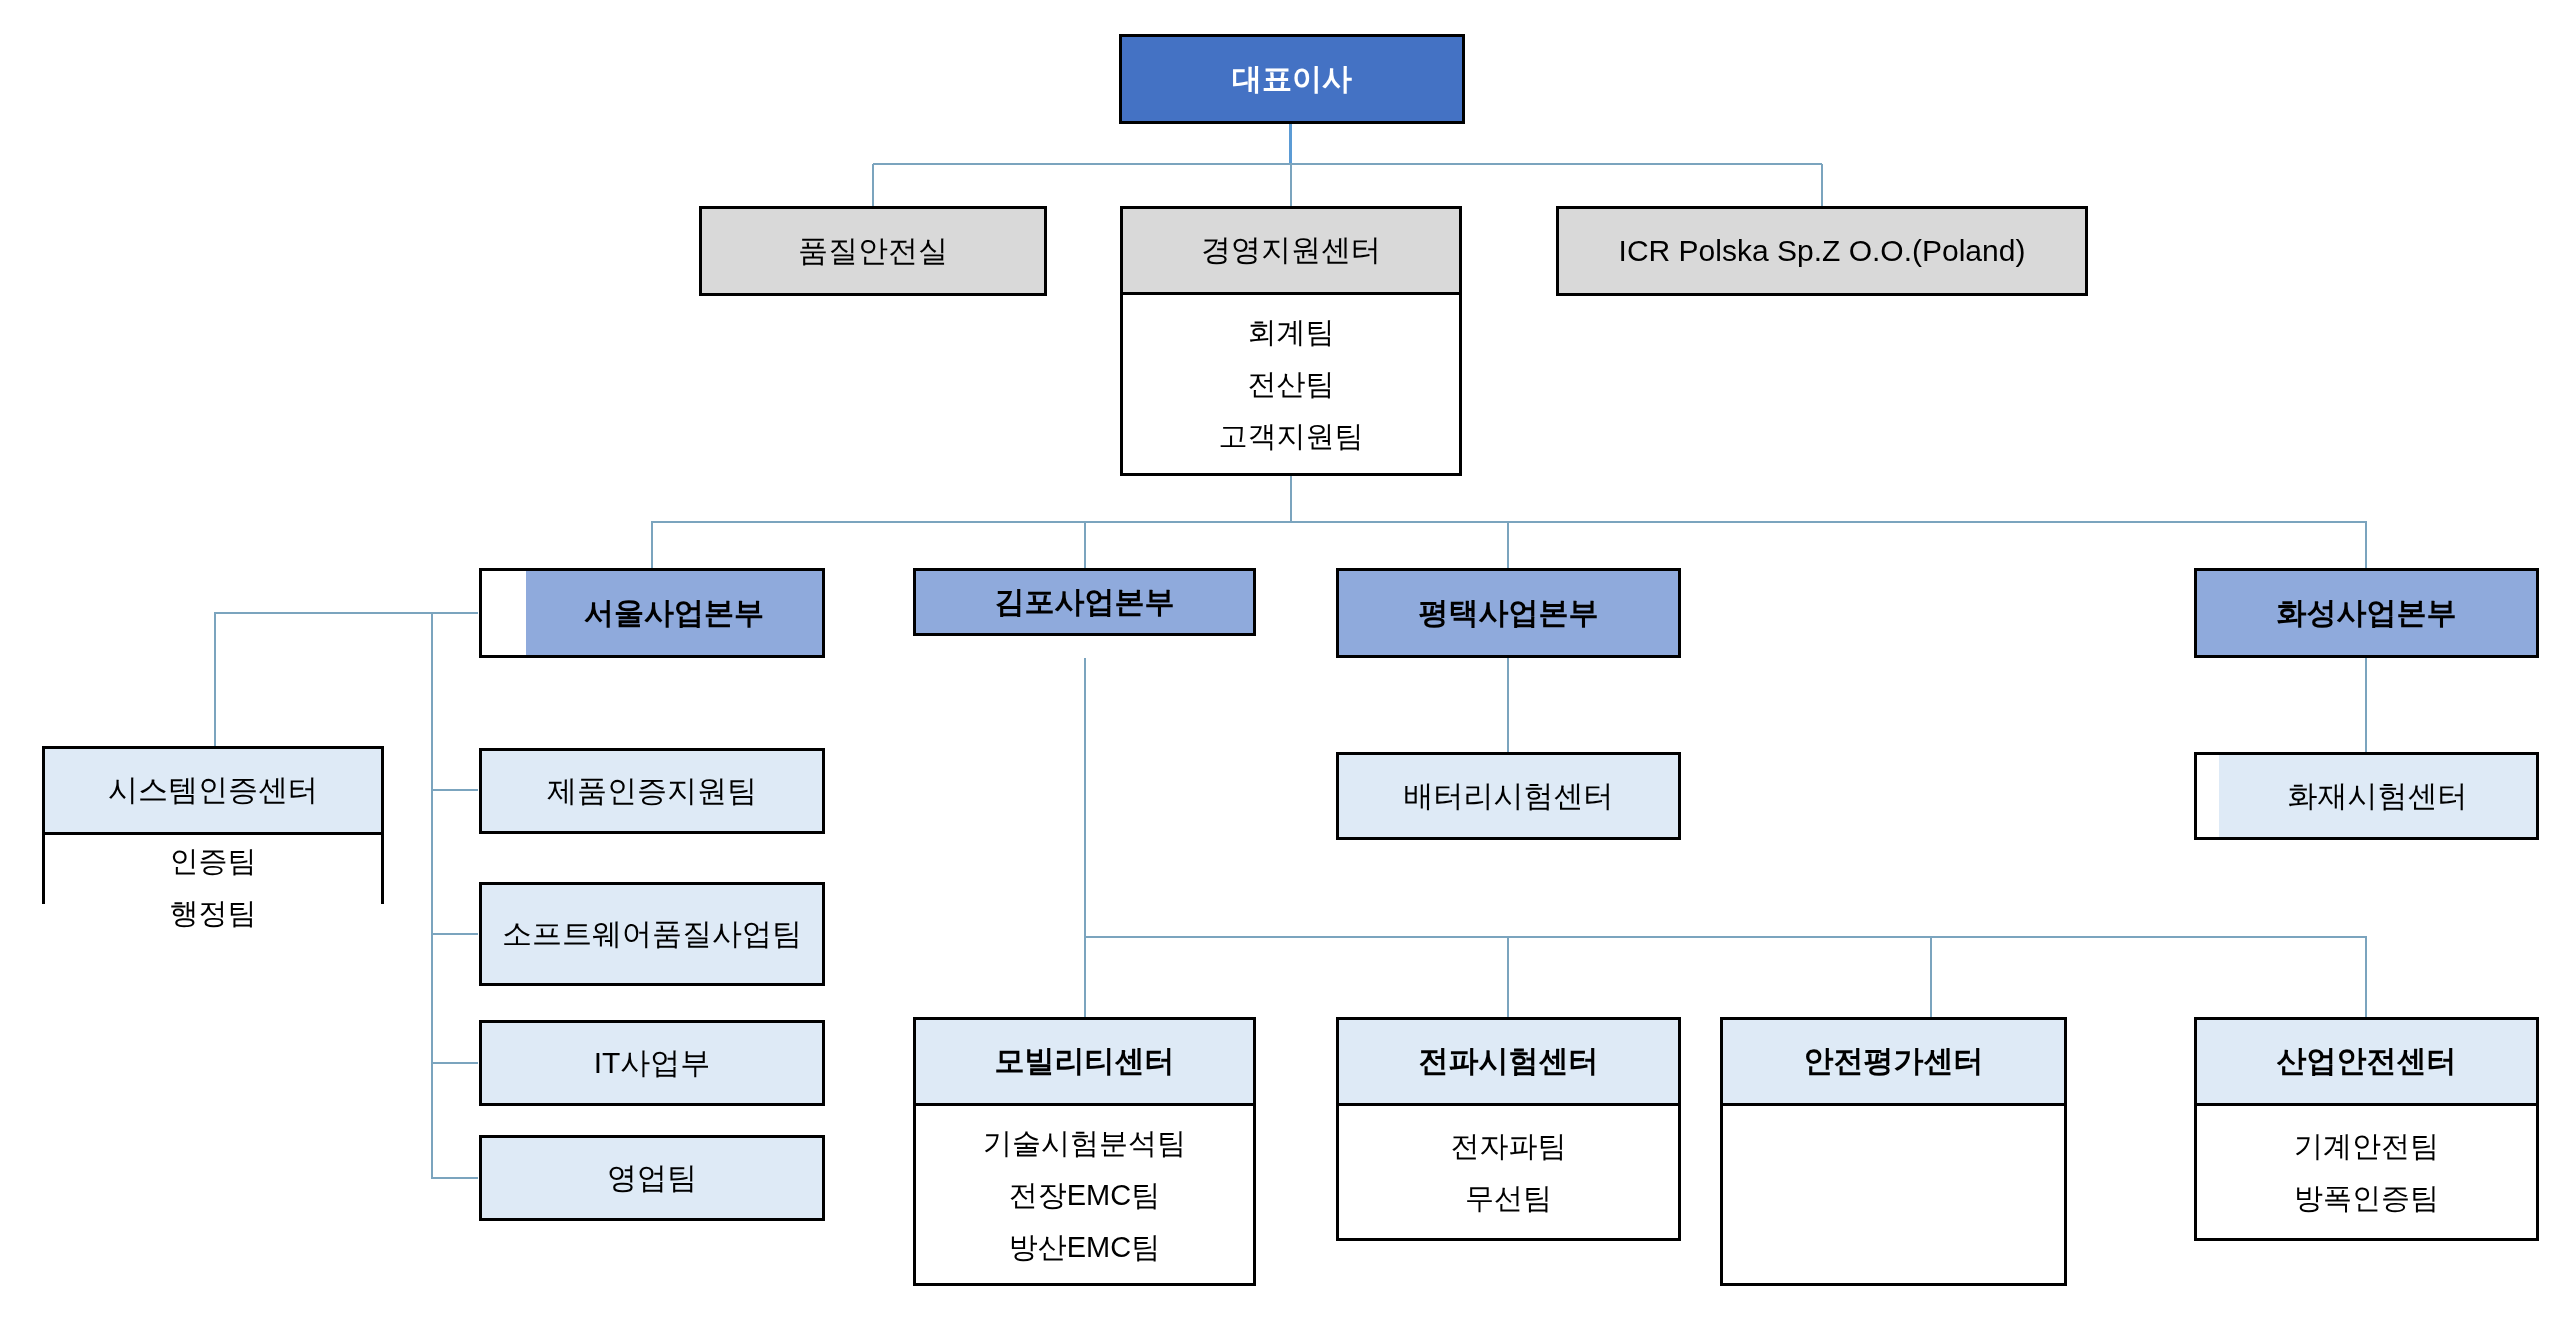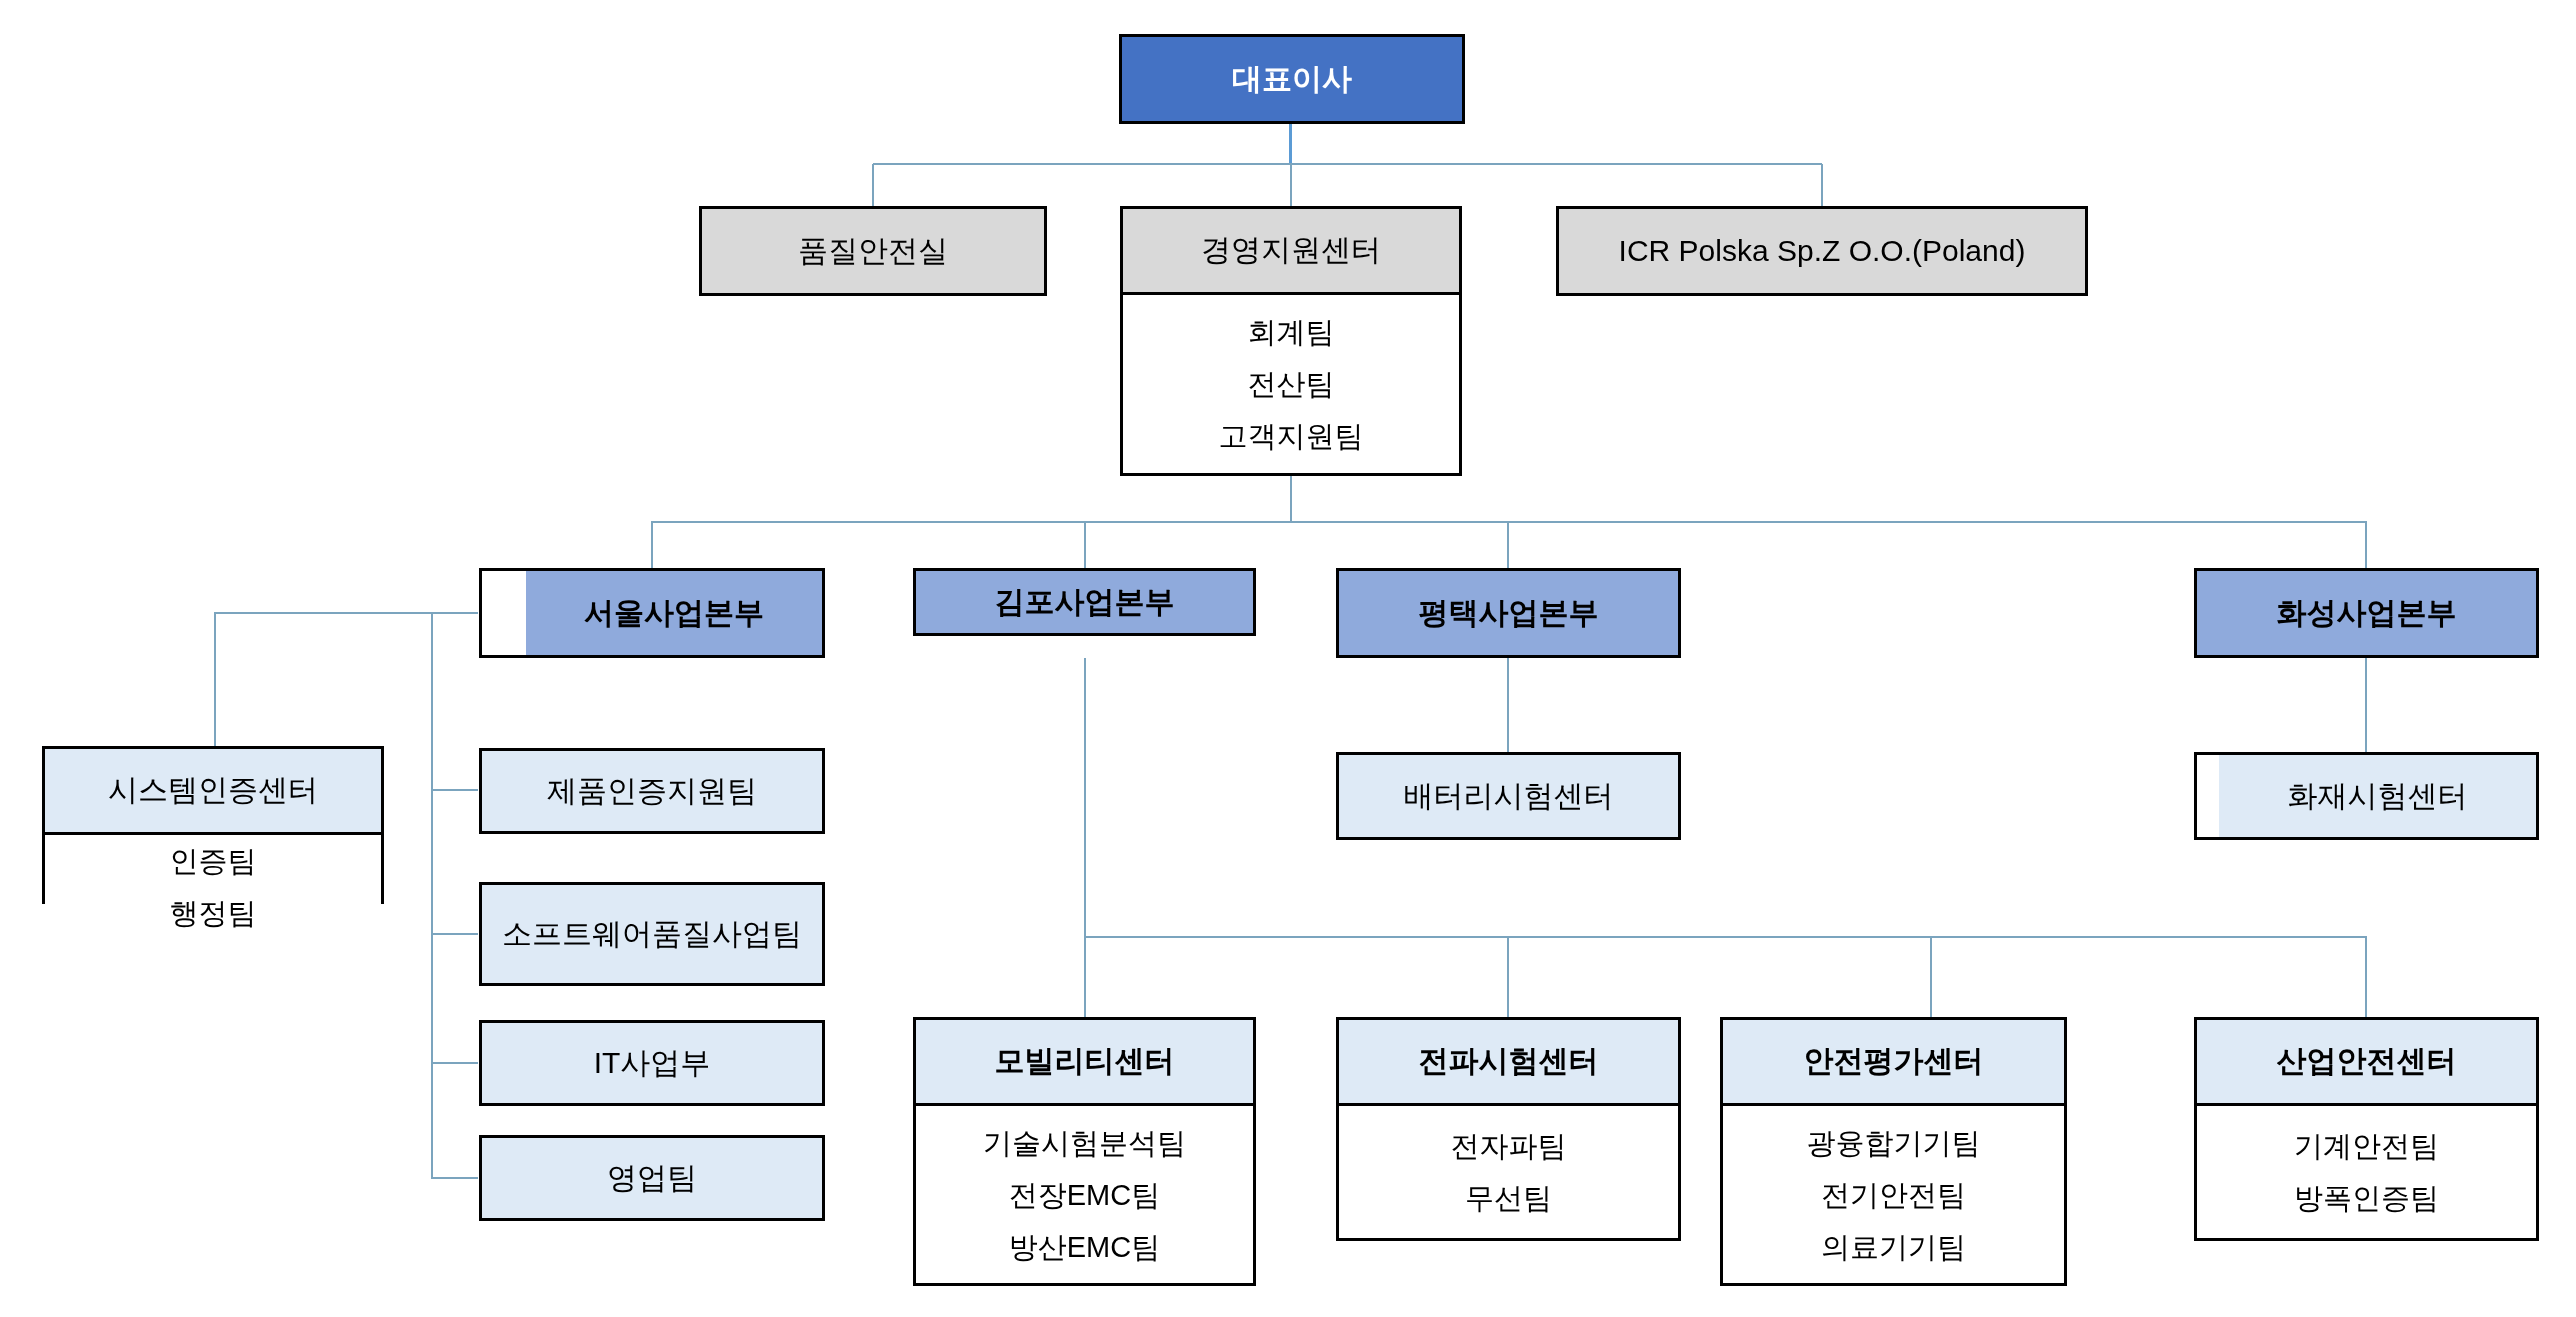--- a/index.html
+++ b/index.html
@@ -142,25 +142,20 @@
     </div>
     <div class="node style-center has-body" style="left: 1336px; top: 1017px; width: 345px; height: 224px;">
       <div class="hd bold" style="height: 86px; flex: 0 0 auto;">전파시험센터</div>
       <div class="body">
         <div class="item">전자파팀</div>
         <div class="item">무선팀</div>
       </div>
     </div>
     <div class="node style-center has-body" style="left: 1720px; top: 1017px; width: 347px; height: 269px;">
       <div class="hd bold" style="height: 86px; flex: 0 0 auto;">안전평가센터</div>
-      <div class="body">
-        <div class="item">광융합기기팀</div>
-        <div class="item">전기안전팀</div>
-        <div class="item">의료기기팀</div>
-      </div>
     </div>
     <div class="node style-center has-body" style="left: 2194px; top: 1017px; width: 345px; height: 224px;">
       <div class="hd bold" style="height: 86px; flex: 0 0 auto;">산업안전센터</div>
       <div class="body">
         <div class="item">기계안전팀</div>
         <div class="item">방폭인증팀</div>
       </div>
     </div>
   </div>
 

